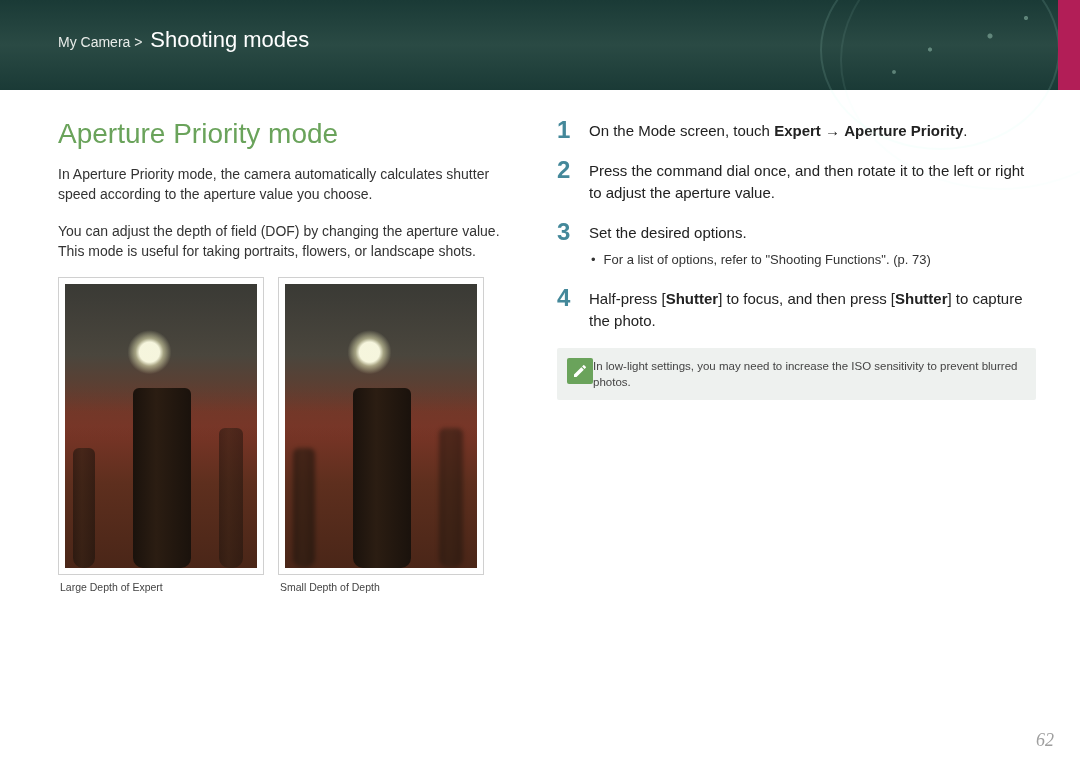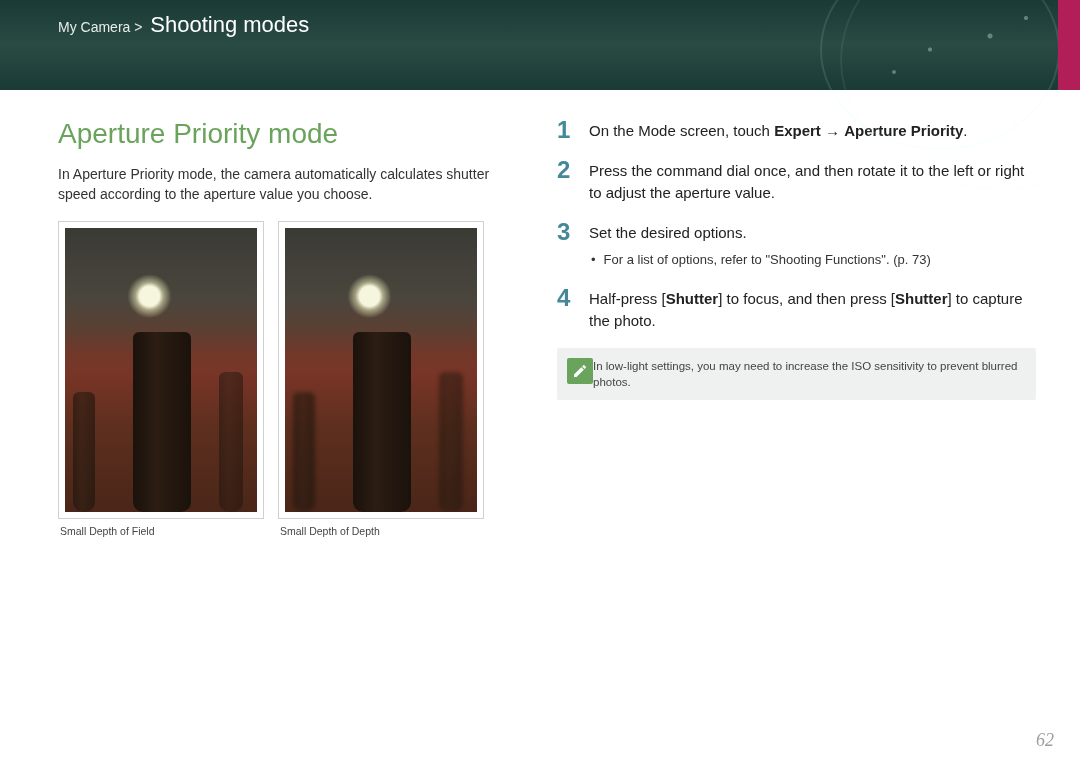--- a/index.html
+++ b/index.html
@@ -11,23 +11,23 @@
     position: relative;
     overflow: hidden;
     color: #333;
   }
   .header {
     width: 100%;
     height: 90px;
     background: linear-gradient(180deg, #1a3a36 0%, #2a4a44 50%, #1a3a36 100%);
     position: relative;
     color: #fff;
-    padding: 12px 58px;
-    display: flex;
-    align-items: flex-start;
+    padding: 4px 58px;
+    display: flex;
+    align-items: center;
     padding-bottom: 14px;
   }
   .header-decor {
     position: absolute;
     right: 30px;
     top: 0;
     width: 200px;
     height: 90px;
     pointer-events: none;
     opacity: 0.35;
@@ -215,30 +215,31 @@
     <span>My Camera &gt;</span>
     <span class="crumb-title">Shooting modes</span>
   </div>
   <div class="side-tab"></div>
 </div>
 
 <div class="content">
   <div class="col-left">
     <h2 class="section-title">Aperture Priority mode</h2>
     <p class="para">In Aperture Priority mode, the camera automatically calculates shutter speed according to the aperture value you choose.</p>
+    <p class="para">You can adjust the depth of field (DOF) by changing the aperture value. This mode is useful for taking portraits, flowers, or landscape shots.</p>
     <div class="images-row">
       <div>
         <div class="img-card">
           <div class="fake-photo">
             <div class="trunk t2"></div>
             <div class="trunk t3"></div>
             <div class="trunk t1"></div>
           </div>
         </div>
-        <div class="img-caption">Small Depth of Field</div>
+        <div class="img-caption">Large Depth of Expert</div>
       </div>
       <div>
         <div class="img-card blur">
           <div class="fake-photo">
             <div class="trunk t2"></div>
             <div class="trunk t3"></div>
             <div class="trunk t1"></div>
           </div>
         </div>
         <div class="img-caption">Small Depth of Depth</div>

